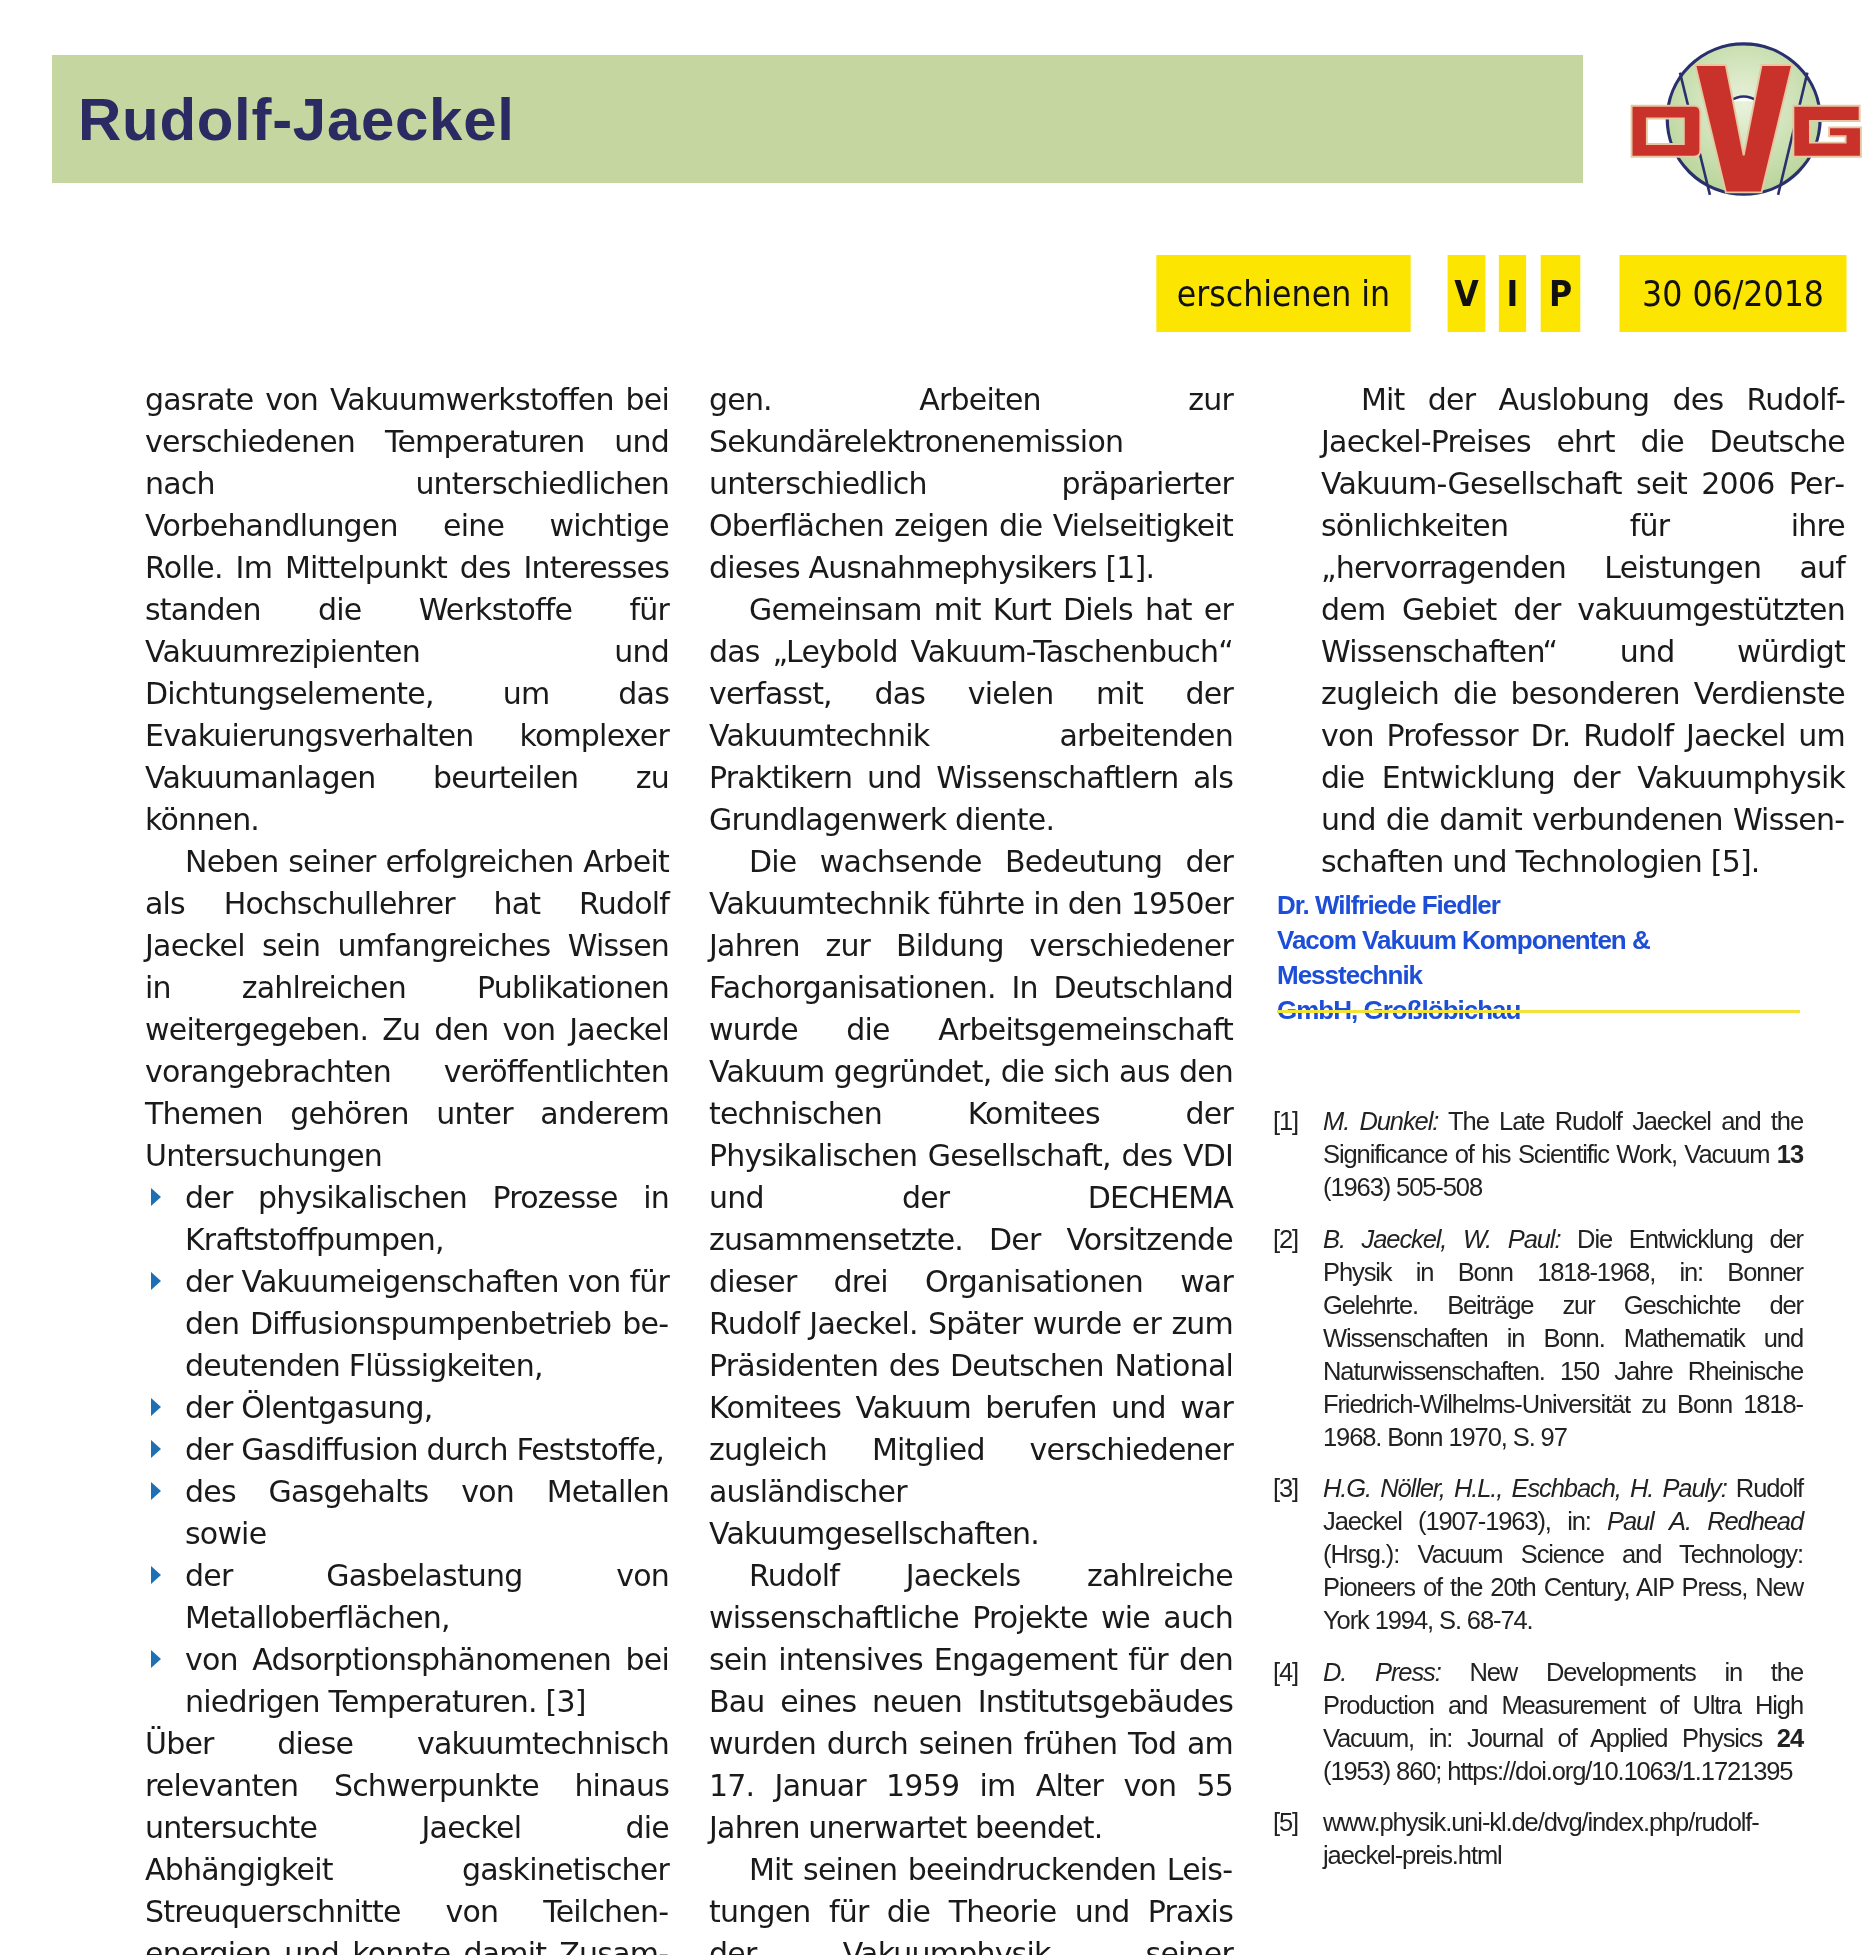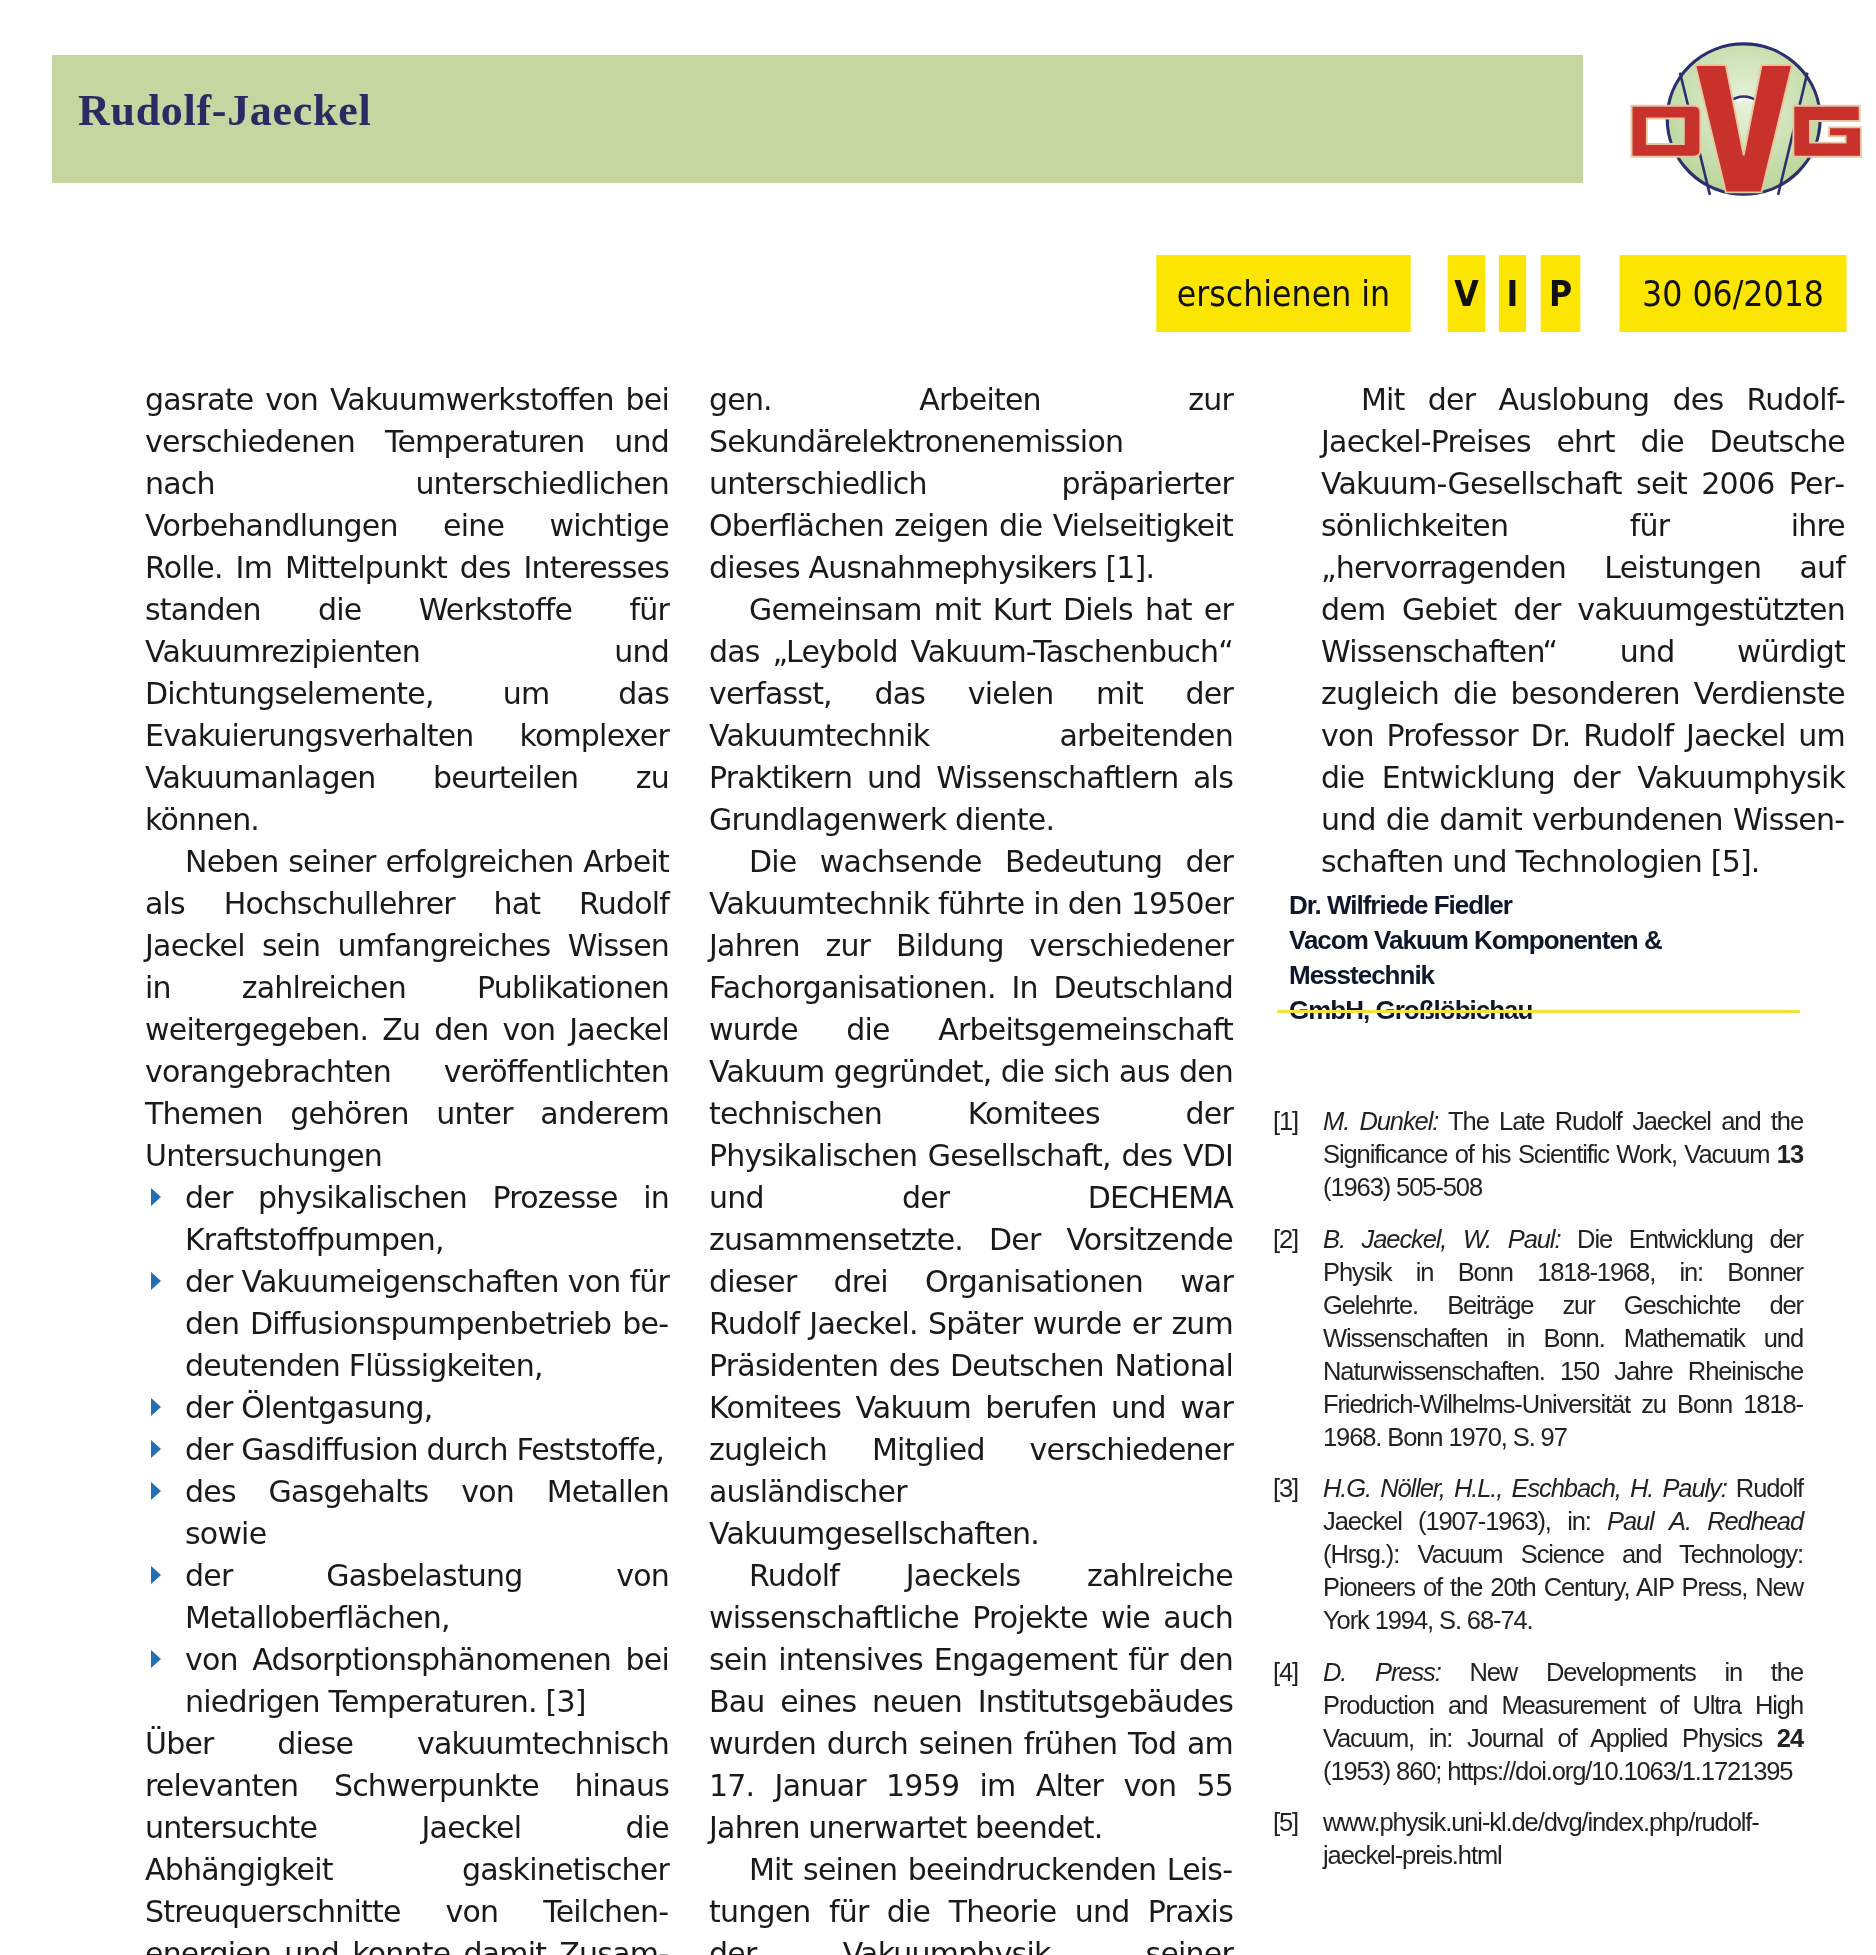--- a/index.html
+++ b/index.html
@@ -1,37 +1,37 @@
 <!DOCTYPE html>
 <html style="font-size:11px"><head>
 <meta charset="utf-8">
 <style>
   html, body { margin:0; padding:0; background:#ffffff; }
   body { width:1876px; height:1955px; position:relative; overflow:hidden;
          font-family:"Liberation Sans Narrow","Liberation Sans", sans-serif; color:#1a1a1a; }
   .title-bar { position:absolute; left:52px; top:55px; width:1531px; height:128px; background:#c5d6a0; }
-  .title-text { position:absolute; left:26px; top:30px; font-family:Liberation Serif, serif; font-weight:bold;
-                font-size:44px; color:#2b2a63; letter-spacing:0.7px; }
+  .title-text { position:absolute; left:26px; top:30px; font-family:Liberation Sans, sans-serif; font-weight:bold;
+                font-size:60px; color:#2b2a63; letter-spacing:0.7px; }
   .logo { position:absolute; left:1604px; top:27.5px; width:273px; height:172px; }
   .badge { position:absolute; top:255px; height:77px; background:#fce500; display:flex; align-items:center; justify-content:center;
            font-family:"DejaVu Sans", sans-serif; font-size:36px; color:#111; transform:scaleX(0.88); transform-origin:center; }
   .badge-bold { font-weight:bold; }
   .col { position:absolute; top:379px; width:524px; font-size:30px; line-height:42px;
          font-family:"DejaVu Sans", sans-serif; letter-spacing:-0.8px; text-align:justify; }
   .col p { margin:0; text-align:justify; text-align-last:left; }
   .indent { text-indent:40px; }
   .col1 { left:145px; }
   .col2 { left:709px; }
   .col3 { left:1277px;margin-left:44px; }
   ul.bullets { list-style:none; margin:0; padding:0; }
   ul.bullets li { position:relative; padding-left:40px; text-align:justify; text-align-last:left; }
   .bullet-icon { position:absolute; left:5.5px; top:11px; width:0; height:0; border-top:9px solid transparent;
                  border-bottom:9px solid transparent; border-left:10.3px solid #1f6fb5; }
   .author { position:absolute; left:1277px; top:888px; width:523px; font-family:"Liberation Sans", sans-serif;
-            font-weight:bold; font-size:26px; line-height:35px; letter-spacing:-1px; color:#0f172a;margin-left:12px; }
+            font-weight:bold; font-size:26px; line-height:35px; letter-spacing:-1px; color:#1d4ed8; }
   .sep { position:absolute; left:1277px; top:1010px; width:523px; height:3.4px; background:#f1e33a; }
   .refs { position:absolute; left:1273px; top:1105px; width:530px; font-family:"Liberation Sans", sans-serif;
           font-size:25.5px; line-height:33px; letter-spacing:-1.1px; color:#222; }
   .ref { position:relative; padding-left:50px; margin-bottom:18.6px; text-align:justify; text-align-last:left; }
   .ref-num { position:absolute; left:0; top:0; }
   .ref i { font-style:italic; }
 </style>
 </head>
 <body>
 

